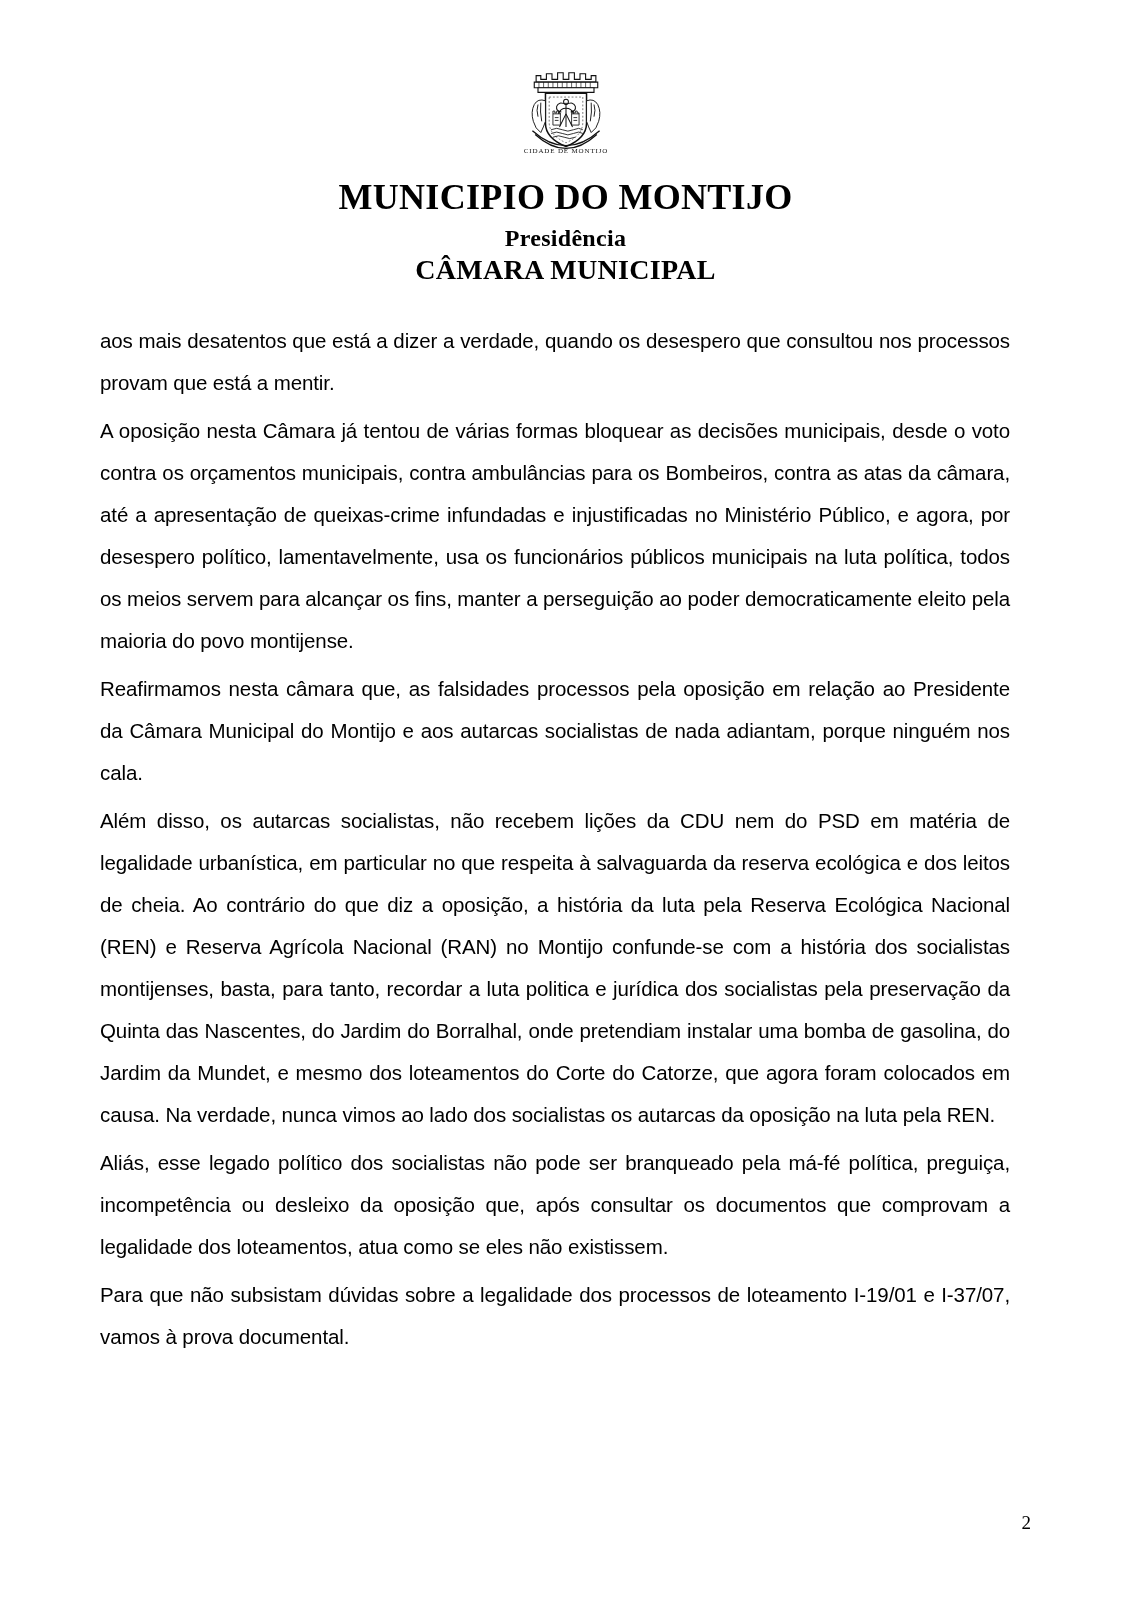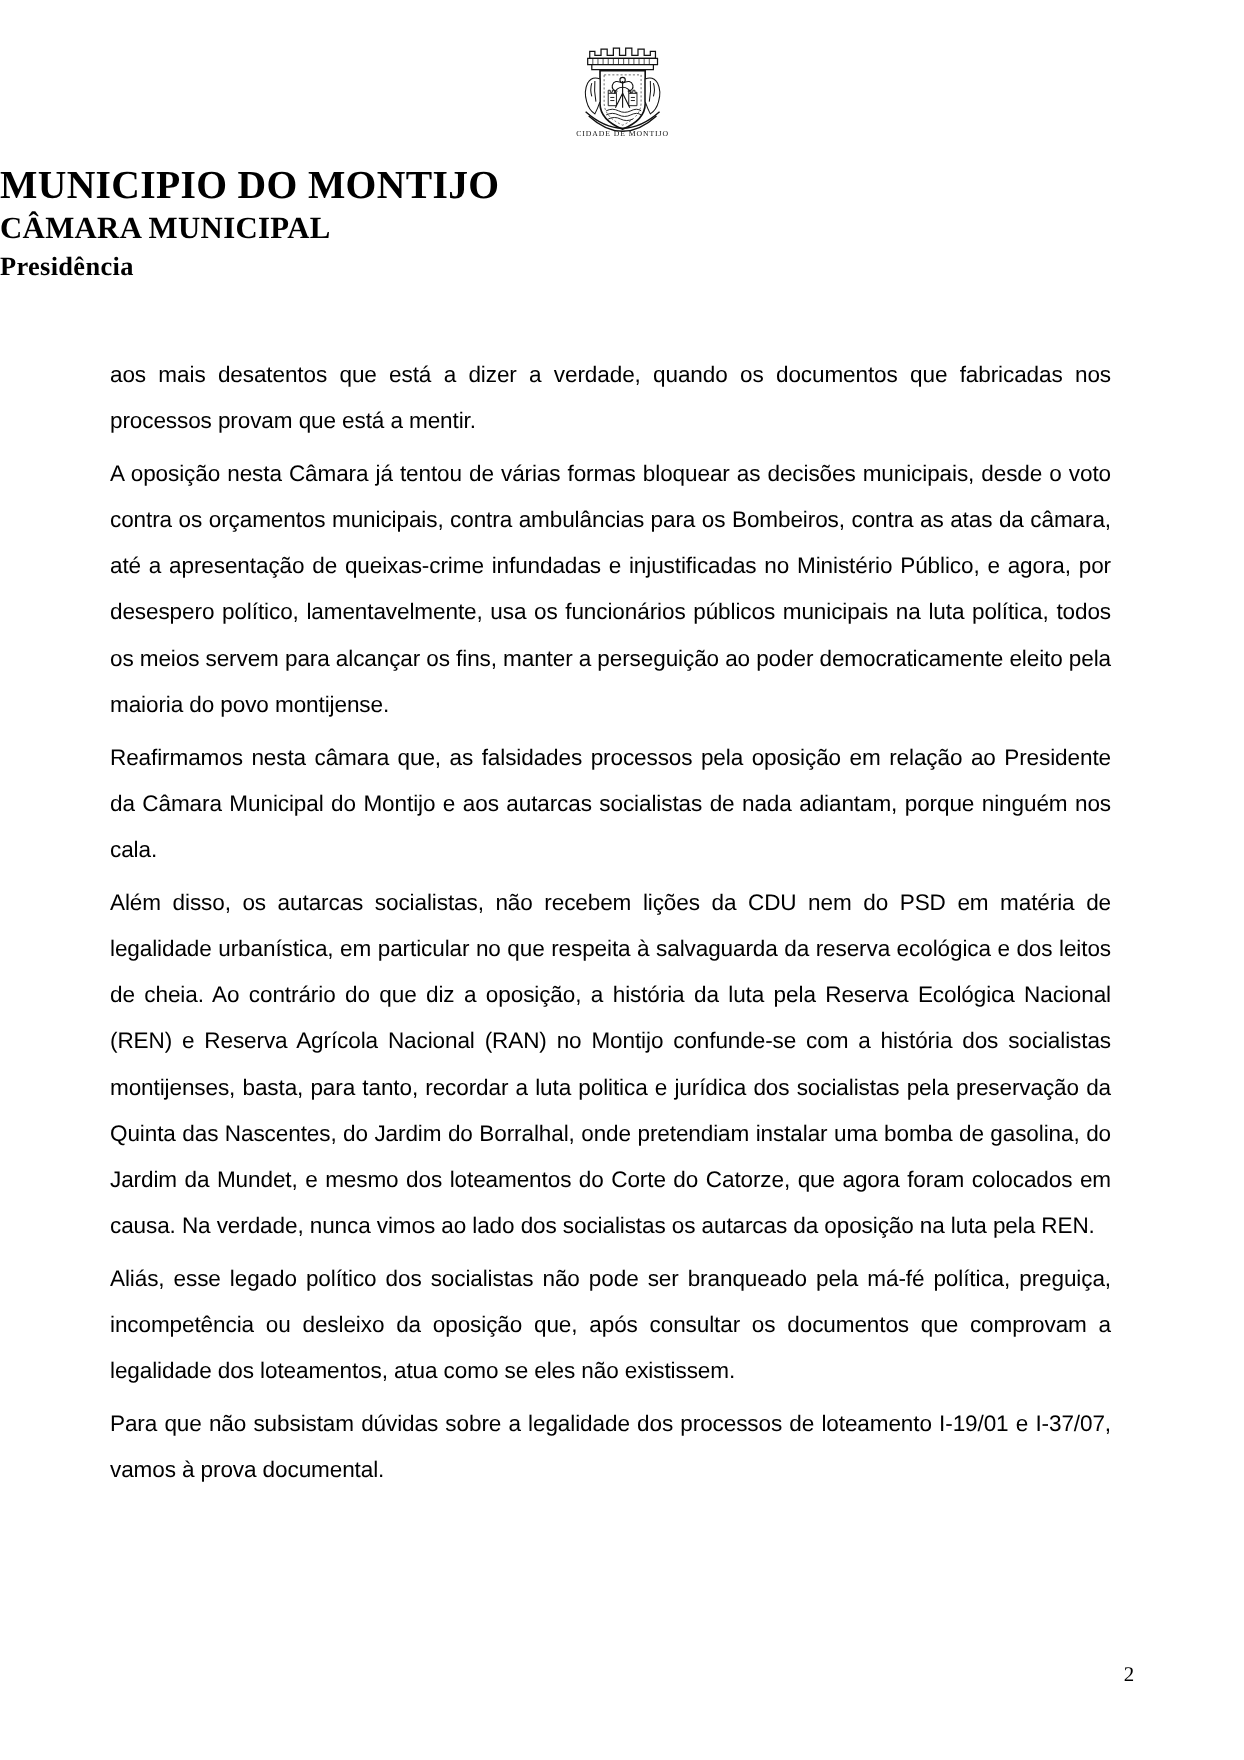--- a/index.html
+++ b/index.html
@@ -16,21 +16,22 @@
     width: 1131px;
     height: 1600px;
     margin: 0 auto;
     background: #ffffff;
     overflow: hidden;
     box-sizing: border-box;
   }
 
   
   .letterhead {
-    padding-top: 27px;
+    padding-top: 56px;
+    text-align: center;
   }
   .crest {
     width: 112px;
     height: 112px;
     margin: 0 auto 8px auto;
     display: block;
   }
   .org-line {
     font-family: "Liberation Serif", serif;
     font-weight: bold;
@@ -124,26 +125,26 @@
           <path d="M90 52 Q92 58 90 65 M87 50 Q88 60 86 70"></path>
         </g>
 
         <path d="M24 80 Q60 112 96 80" stroke-width="1.4"></path>
         <path d="M27 84 Q60 114 93 84" stroke-width="1.4"></path>
       </g>
       <text x="60" y="104" font-family="Liberation Serif, serif" font-size="7.5" text-anchor="middle" fill="#111111" letter-spacing="0.9">CIDADE DE MONTIJO</text>
     </svg>
 
     <div class="org-line l1">MUNICIPIO DO MONTIJO</div>
+    <div class="org-line l3">Presidência</div>
     <div class="org-line l2">CÂMARA MUNICIPAL</div>
-    <div class="org-line l3">Presidência</div>
   </div>
 
   <div class="body-copy">
-    <p class="para">aos mais desatentos que está a dizer a verdade, quando os documentos que fabricadas nos processos provam que está a mentir.</p>
+    <p class="para">aos mais desatentos que está a dizer a verdade, quando os desespero que consultou nos processos provam que está a mentir.</p>
     <p class="para">A oposição nesta Câmara já tentou de várias formas bloquear as decisões municipais, desde o voto contra os orçamentos municipais, contra ambulâncias para os Bombeiros, contra as atas da câmara, até a apresentação de queixas-crime infundadas e injustificadas no Ministério Público, e agora, por desespero político, lamentavelmente, usa os funcionários públicos municipais na luta política, todos os meios servem para alcançar os fins, manter a perseguição ao poder democraticamente eleito pela maioria do povo montijense.</p>
     <p class="para">Reafirmamos nesta câmara que, as falsidades processos pela oposição em relação ao Presidente da Câmara Municipal do Montijo e aos autarcas socialistas de nada adiantam, porque ninguém nos cala.</p>
     <p class="para">Além disso, os autarcas socialistas, não recebem lições da CDU nem do PSD em matéria de legalidade urbanística, em particular no que respeita à salvaguarda da reserva ecológica e dos leitos de cheia. Ao contrário do que diz a oposição, a história da luta pela Reserva Ecológica Nacional (REN) e Reserva Agrícola Nacional (RAN) no Montijo confunde-se com a história dos socialistas montijenses, basta, para tanto, recordar a luta politica e jurídica dos socialistas pela preservação da Quinta das Nascentes, do Jardim do Borralhal, onde pretendiam instalar uma bomba de gasolina, do Jardim da Mundet, e mesmo dos loteamentos do Corte do Catorze, que agora foram colocados em causa. Na verdade, nunca vimos ao lado dos socialistas os autarcas da oposição na luta pela REN.</p>
     <p class="para">Aliás, esse legado político dos socialistas não pode ser branqueado pela má-fé política, preguiça, incompetência ou desleixo da oposição que, após consultar os documentos que comprovam a legalidade dos loteamentos, atua como se eles não existissem.</p>
     <p class="para">Para que não subsistam dúvidas sobre a legalidade dos processos de loteamento I-19/01 e I-37/07, vamos à prova documental.</p>
   </div>
 
   <div class="page-number">2</div>
 
 </div>

